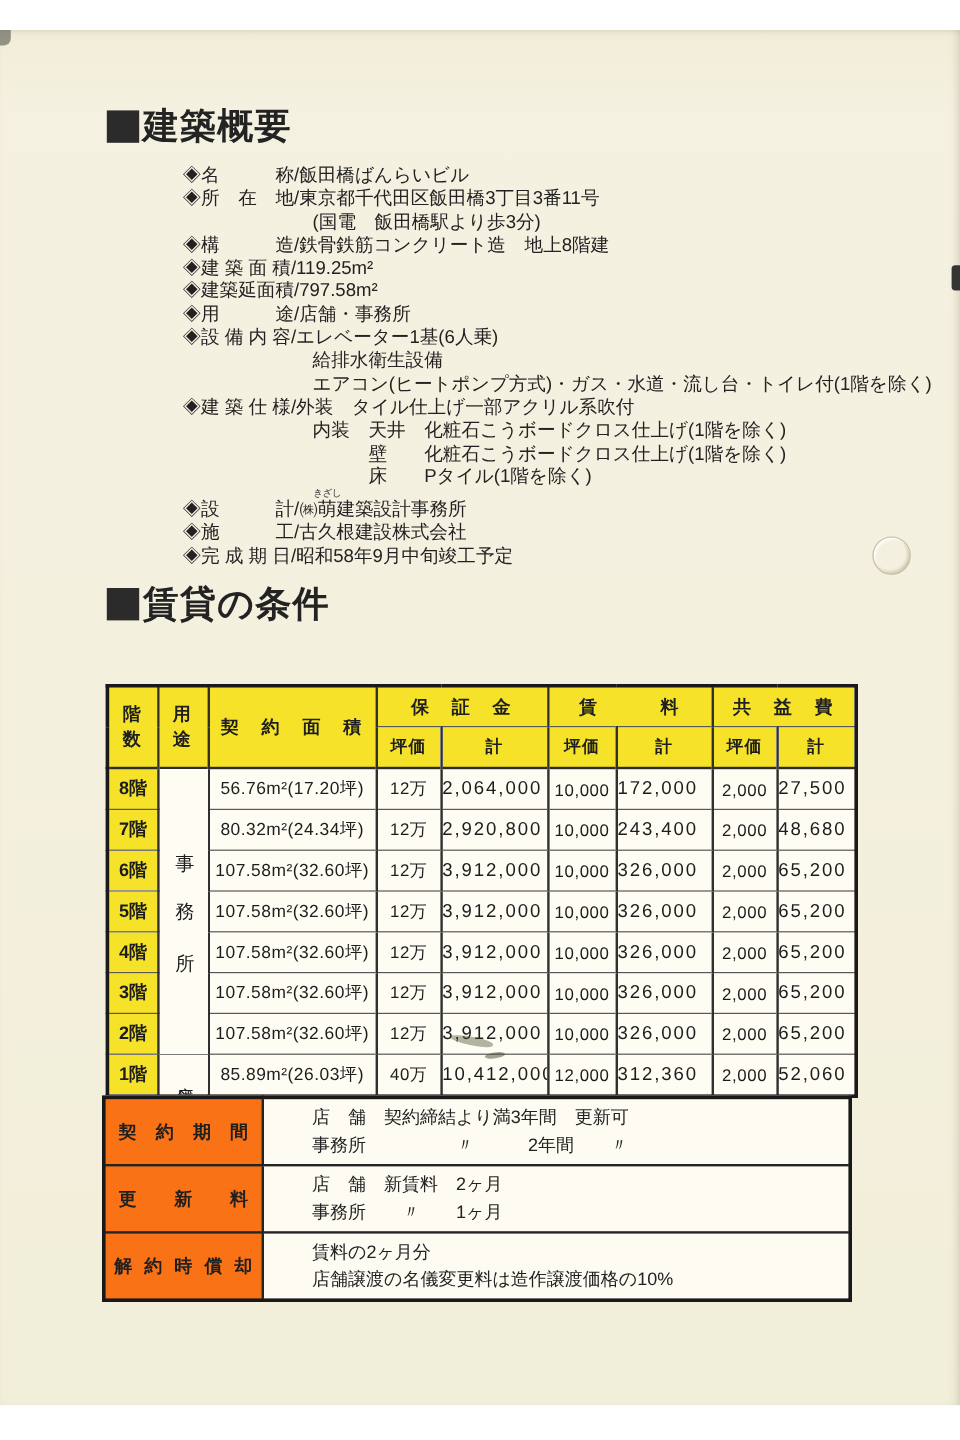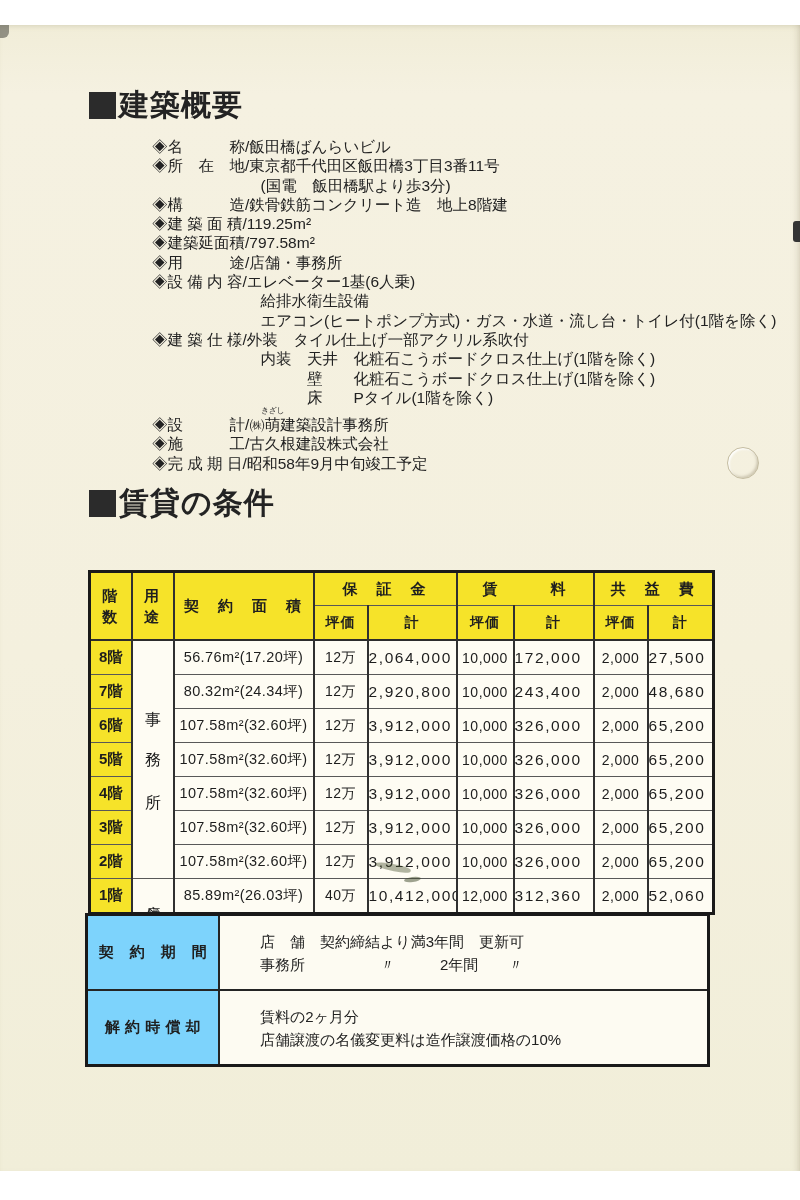--- a/index.html
+++ b/index.html
@@ -64,22 +64,22 @@
     font-size:16px;letter-spacing:2.6em;white-space:nowrap;
   }
   .rent-table td.use-v.shop span{font-size:14.5px;letter-spacing:.15em}
 
   
   .terms-table{
     position:absolute;left:85px;top:888px;width:625px;height:154px;
     background:#fdfbf2;border:3px solid #191919;
   }
   .terms-table th{
-    width:128px;background:#7dd3fc;border:2px solid #242424;
-    font-size:15px;font-weight:bold;letter-spacing:.5px;white-space:pre;color:#1f1f1f;
+    width:128px;background:#f97316;border:2px solid #242424;
+    font-size:15px;font-weight:bold;letter-spacing:.5px;white-space:pre;color:#1f1f1f;font-family:Liberation Mono, monospace;
   }
   .terms-table td{
     border:2px solid #242424;padding:4px 8px 4px 40px;vertical-align:middle;
   }
   .term-line{white-space:pre;font-size:15px;line-height:23px;color:#222}
 
   
   .punch{
     position:absolute;left:727px;top:422px;width:30px;height:30px;border-radius:50%;
     border:1px solid rgba(165,155,122,.6);
@@ -230,20 +230,27 @@
   <table class="terms-table">
     <tbody>
         <tr>
           <th>契　約　期　間</th>
           <td>
             <div class="term-line">店　舗　契約締結より満3年間　更新可</div>
             <div class="term-line">事務所　　　　　〃　　　2年間　　〃</div>
           </td>
         </tr>
         <tr>
+          <th>更　　新　　料</th>
+          <td>
+            <div class="term-line">店　舗　新賃料　2ヶ月</div>
+            <div class="term-line">事務所　　〃　　1ヶ月</div>
+          </td>
+        </tr>
+        <tr>
           <th>解 約 時 償 却</th>
           <td>
             <div class="term-line">賃料の2ヶ月分</div>
             <div class="term-line">店舗譲渡の名儀変更料は造作譲渡価格の10%</div>
           </td>
         </tr>
       </tbody>
   </table>
 
   <div class="punch"></div>

